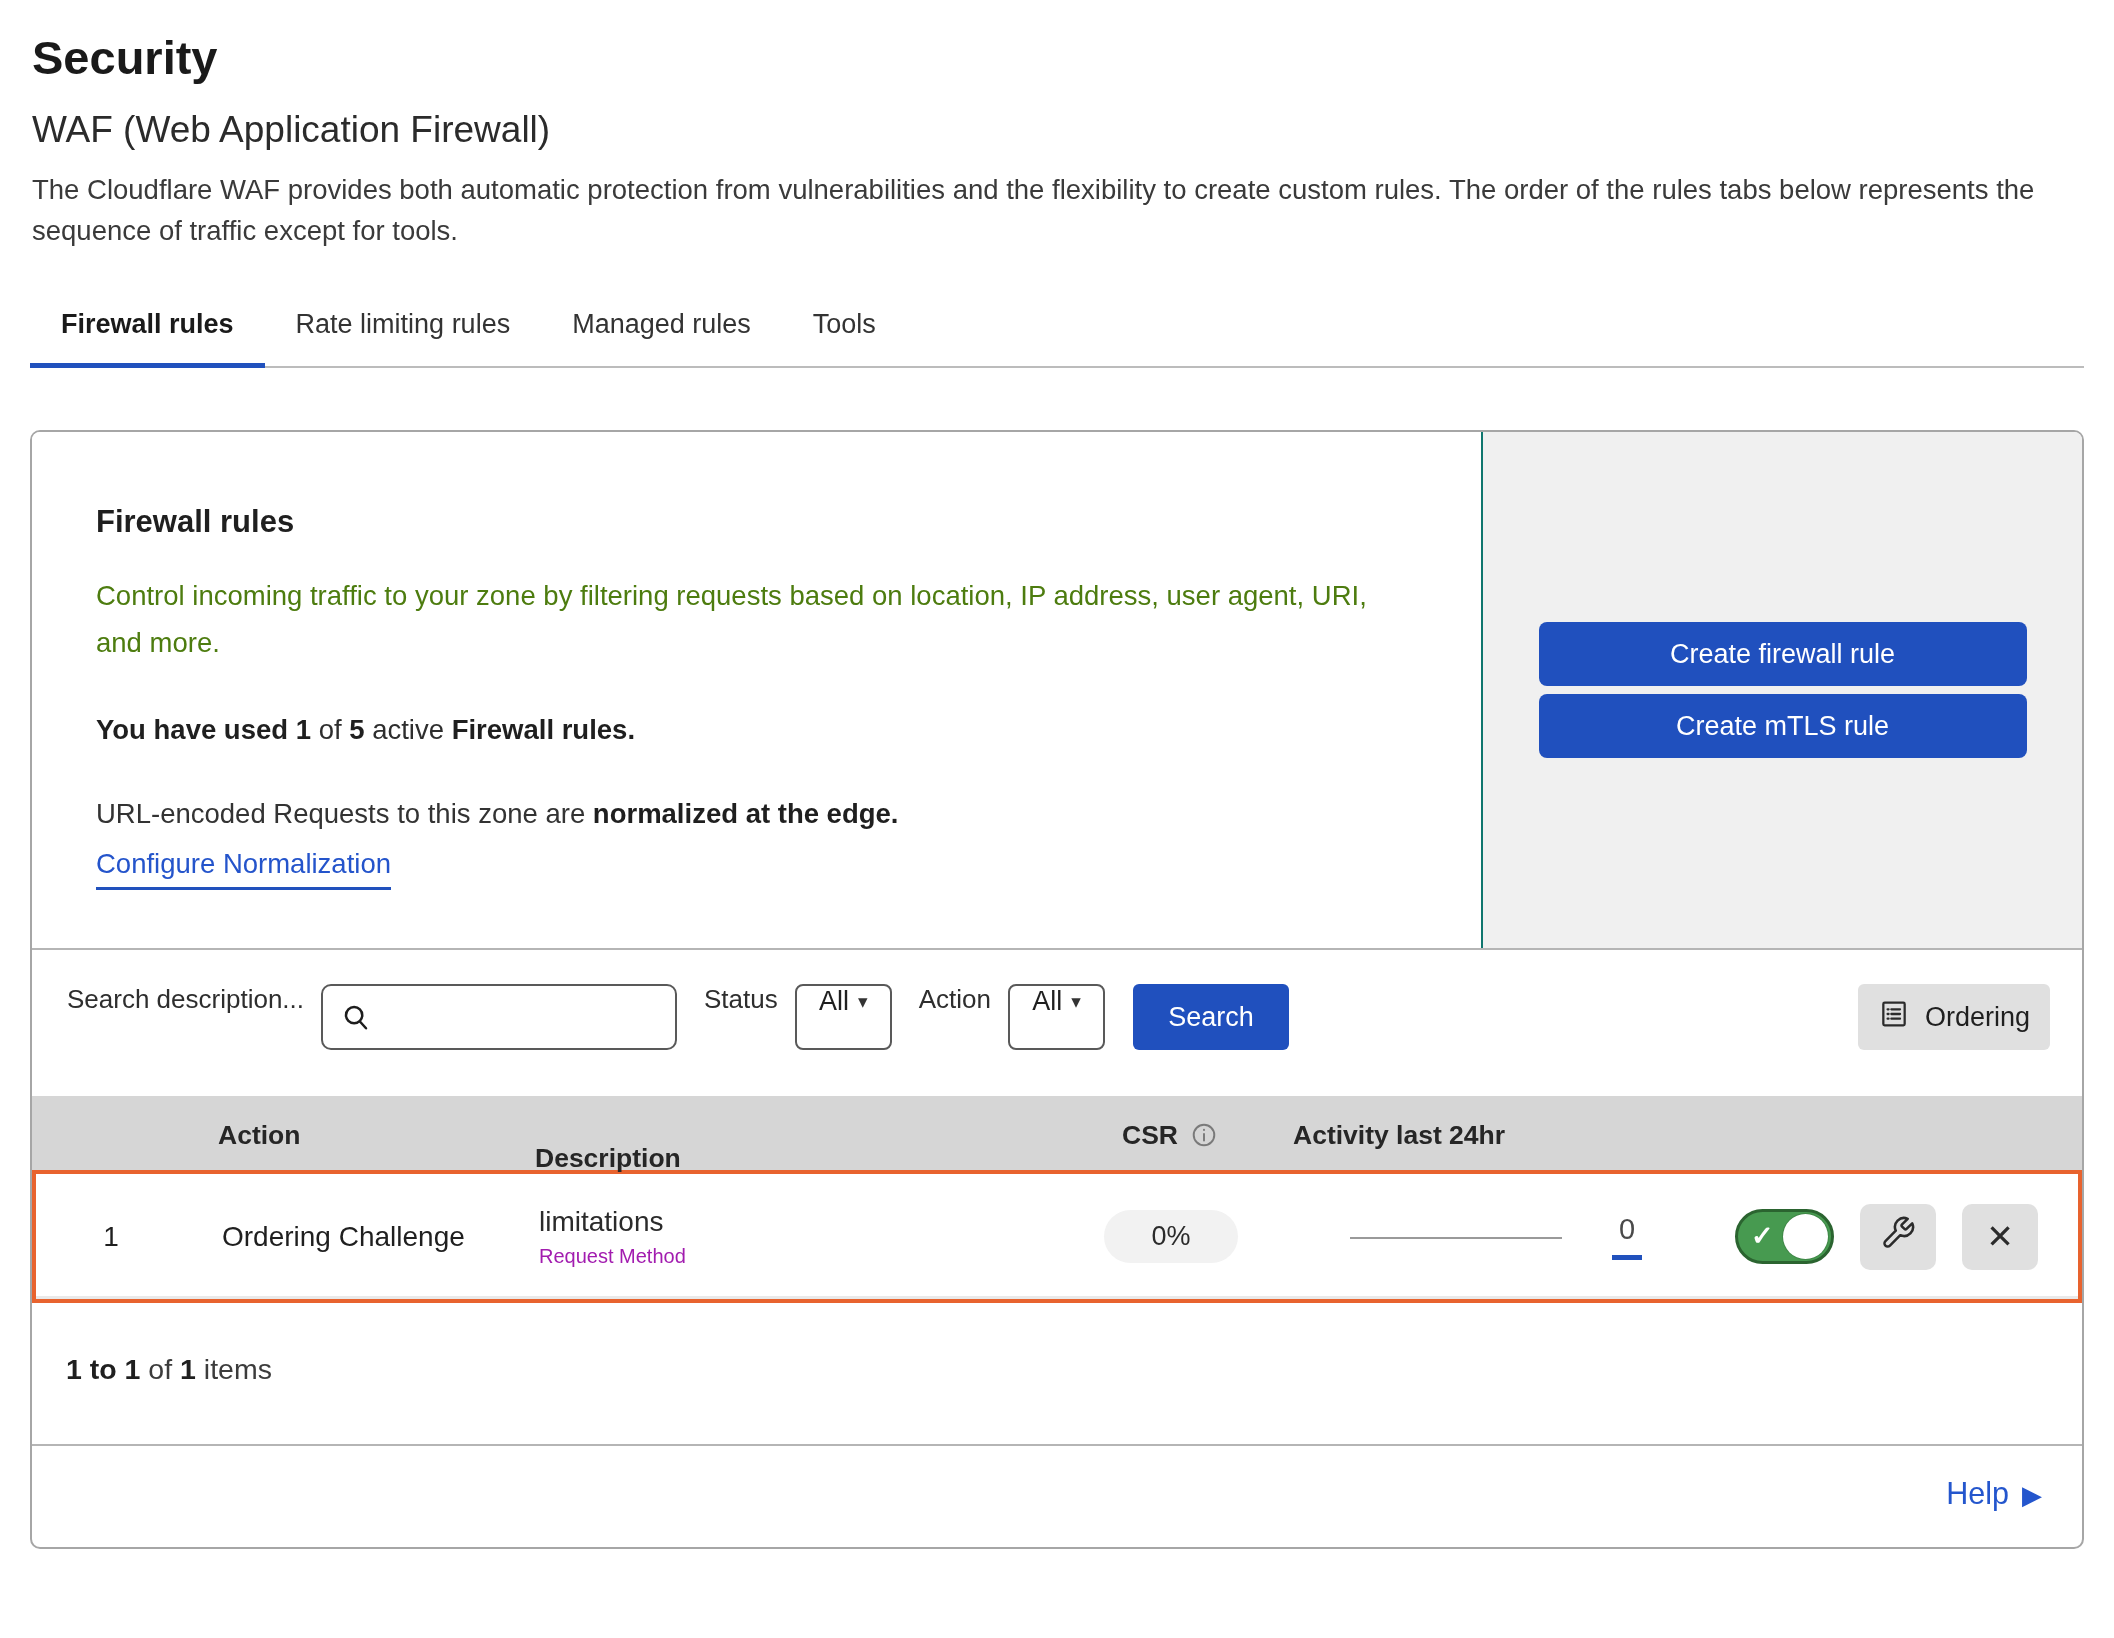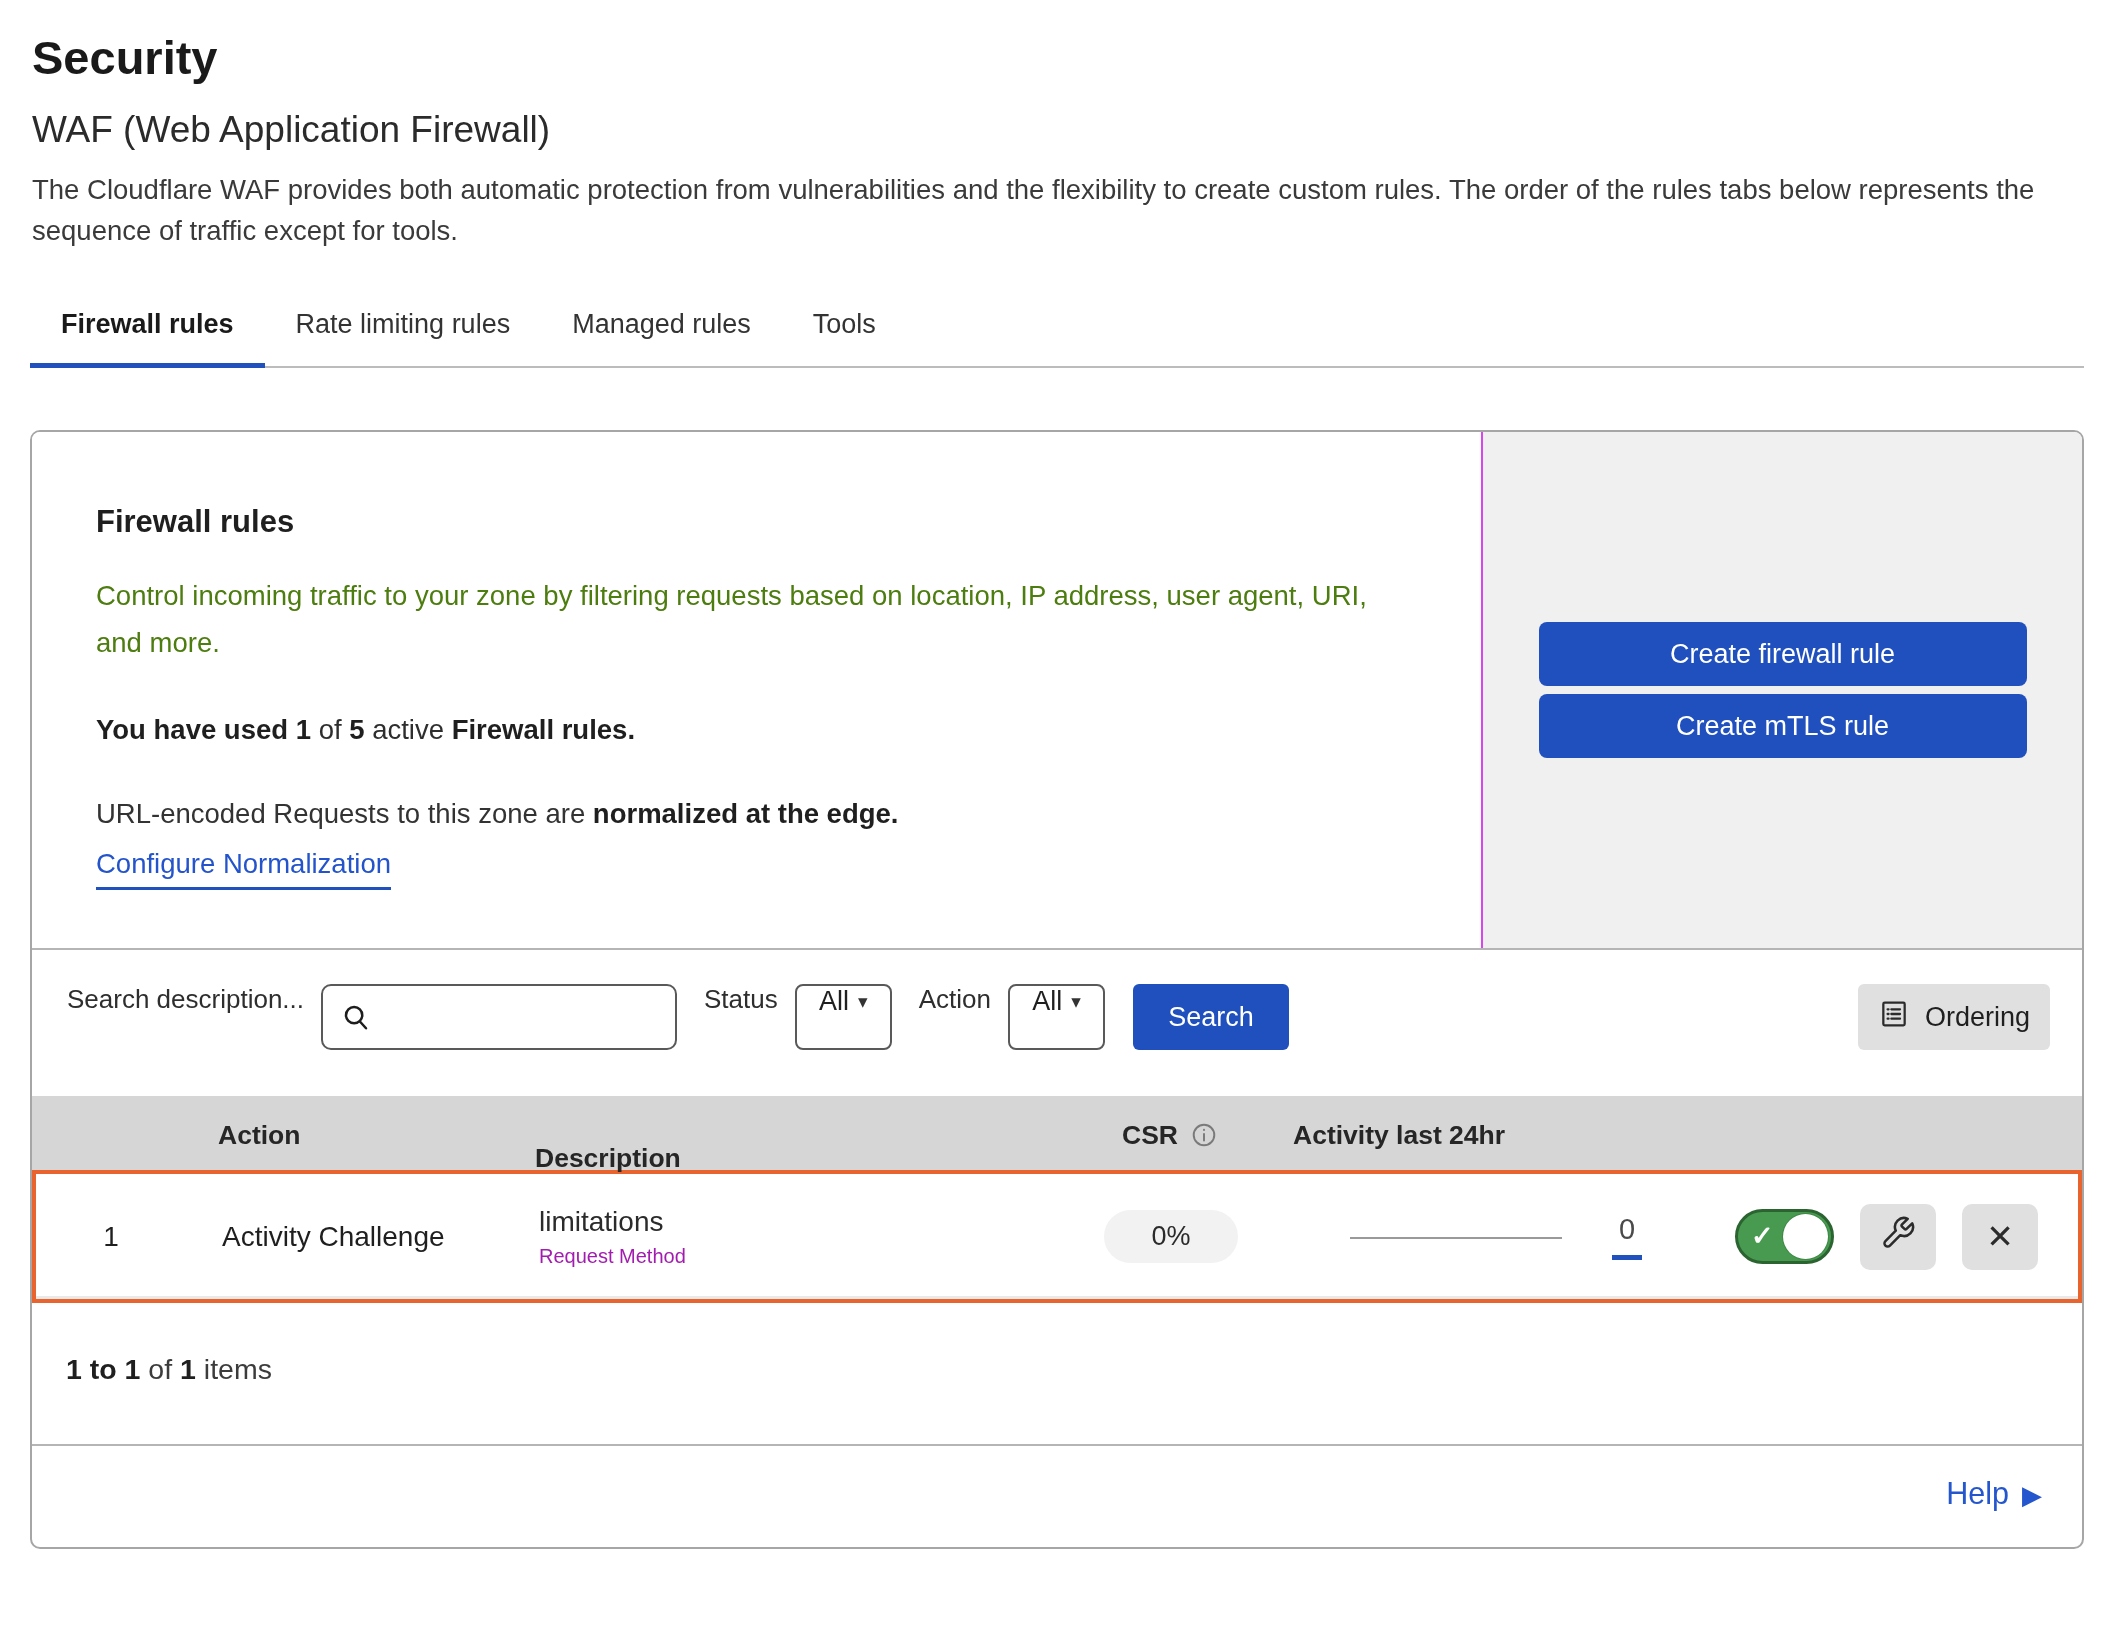--- a/index.html
+++ b/index.html
@@ -25,21 +25,21 @@
 
   .card-top { display: flex; }
   .card-top-left { flex: 1; padding: 72px 64px 58px; background: #fff; }
   .overview-heading { font-size: 31px; font-weight: 700; margin: 0; color: #1f1f1f; }
   .overview-desc { font-size: 27.5px; line-height: 47px; margin-top: 32px; color: #4d7c0f; max-width: 1310px; }
   .usage-line { margin-top: 48px; font-size: 27.5px; color: #2e2e2e; }
   .norm-line { margin-top: 52px; font-size: 27.5px; color: #333; }
   .b { font-weight: 700; color: #1f1f1f; }
   .norm-link { display: inline-block; margin-top: 18px; font-size: 27.5px; color: #2454cb; border-bottom: 3px solid #2151bd; padding-bottom: 7px; cursor: pointer; }
 
-  .card-top-right { width: 601px; background: #f0f0f0; border-left: 2px solid #d946ef; display: flex; flex-direction: column; align-items: center; justify-content: center; gap: 8px; }
+  .card-top-right { width: 601px; background: #f0f0f0; border-left: 2px solid #0f766e; display: flex; flex-direction: column; align-items: center; justify-content: center; gap: 8px; }
   .btn-primary { width: 488px; height: 64px; background: #2050be; color: #fff; font-size: 27px; border: none; border-radius: 8px; cursor: pointer; font-family: inherit; }
 
   .section-divider { border-top: 2px solid #b5b5b5; }
 
   .filter-bar { padding: 34px 32px 46px; display: flex; align-items: flex-end; gap: 24px; }
   .fgroup { display: flex; flex-direction: row; gap: 17px; }
   .flabel { font-size: 26px; color: #2e2e2e; padding-left: 3px; }
   .search-box { width: 356px; height: 66px; border: 2.5px solid #595959; border-radius: 10px; display: flex; align-items: center; padding: 0 14px 0 18px; gap: 10px; background: #fff; }
   .search-box input { border: none; outline: none; font-size: 26px; flex: 1; min-width: 0; font-family: inherit; background: transparent; }
   .select-box { width: 97px; height: 66px; border: 2.5px solid #595959; border-radius: 8px; display: flex; justify-content: center; gap: 9px; font-size: 27px; color: #1f1f1f; cursor: pointer; background: #fff; }
@@ -174,21 +174,21 @@
               <line x1="12" y1="7.2" x2="12" y2="7.4"></line>
             </svg>
         </span>
       </div>
       <div class="th-activity">Activity last 24hr</div>
       <div></div>
     </div>
 
     <div class="rule-row grid-cols">
       <div class="cell-order">1</div>
-      <div class="cell-action">Activity Challenge</div>
+      <div class="cell-action">Ordering Challenge</div>
       <div class="cell-desc">
         <span class="desc-main">limitations</span>
         <span class="desc-sub">Request Method</span>
       </div>
       <div class="cell-csr">
         <span class="csr-pill">0%</span>
       </div>
       <div class="cell-activity">
         <span class="spark-line"></span>
         <span class="spark-val">

